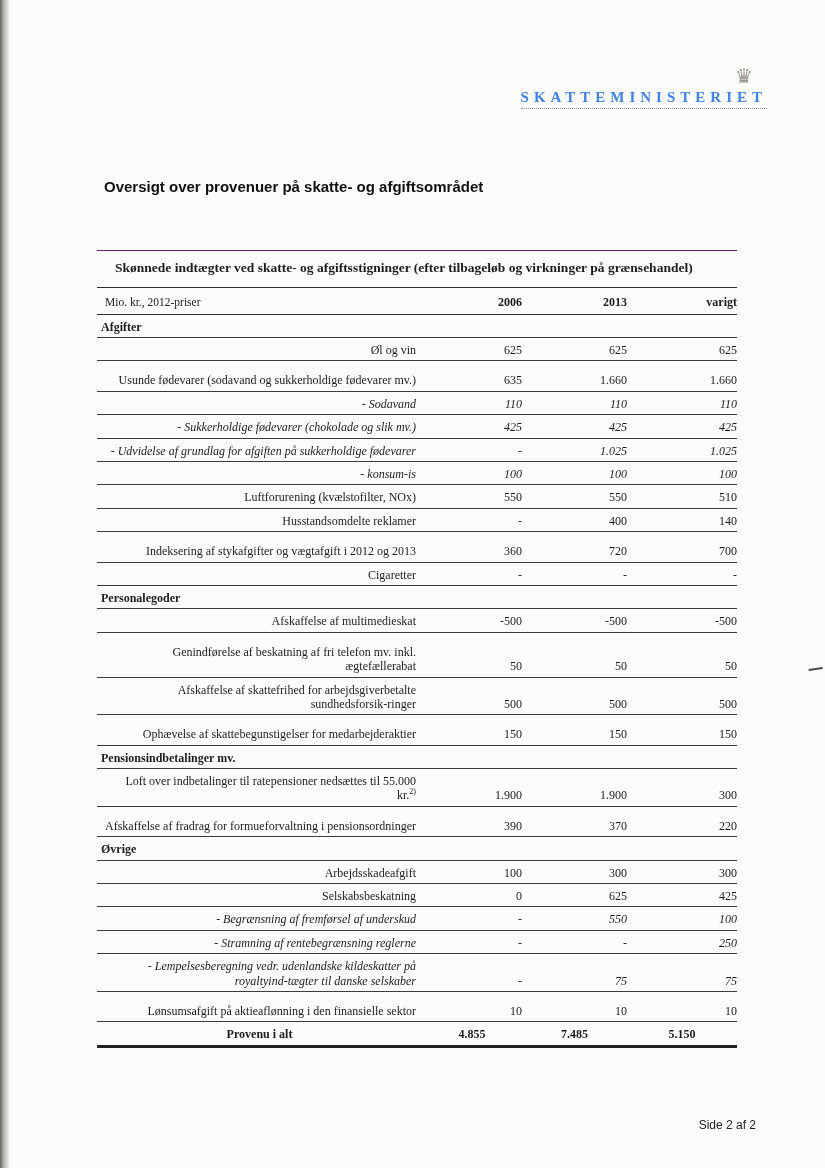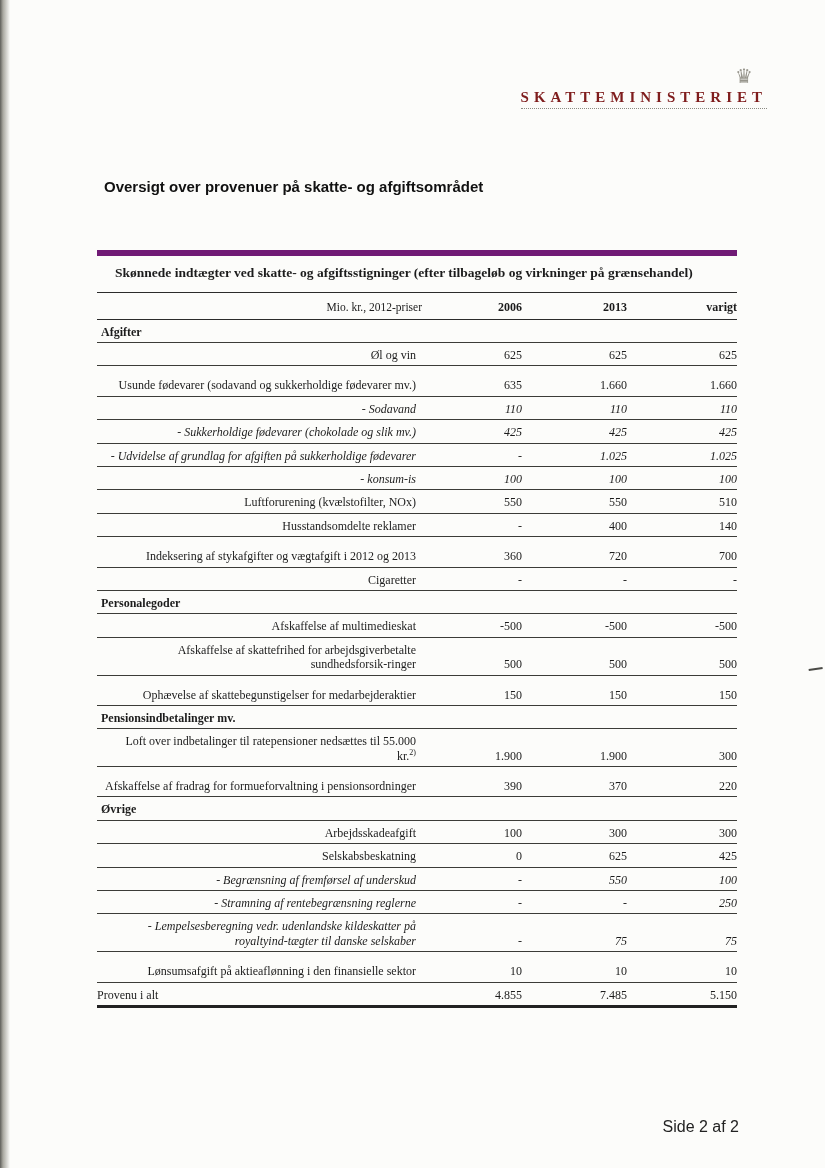--- a/index.html
+++ b/index.html
@@ -18,53 +18,53 @@
   .scan-mark {
     position:absolute; right:2px; top:668px; width:14px; height:7px;
     border-top:2px solid #4a4a46; transform:rotate(-8deg);
   }
   .letterhead { position:absolute; top:66px; right:58px; text-align:right; }
   .crown { color:#97958c; font-size:20px; line-height:1; padding-right:14px; }
   .ministry {
     margin-top:3px;
     font-family:"Liberation Serif", serif;
     font-weight:bold; font-size:15px; letter-spacing:5px;
-    color:#7f1d1d; border-bottom:1px dotted #8a8a82; padding-bottom:2px;
+    color:#3b82f6; border-bottom:1px dotted #8a8a82; padding-bottom:2px;
   }
   .doc-title {
     position:absolute; left:104px; top:178px;
     font-family:"Liberation Sans", sans-serif;
     font-size:15px; font-weight:bold; color:#111;
   }
   .table-wrap { position:absolute; left:97px; top:250px; width:640px; }
   .caption {
-    border-top:6px solid #701a75;
+    border-top:1px solid #701a75;
     border-bottom:1px solid #2b2b2b;
     font-weight:bold; font-size:13.5px; line-height:1.5;
     padding:7px 30px 9px 18px;
   }
   table { width:100%; border-collapse:collapse; font-size:12px; line-height:1.2; }
   col.c-label { width:auto; }
   col.c-2012 { width:100px; }
   col.c-2013 { width:105px; }
   col.c-varigt { width:110px; }
   thead th { border-bottom:1px solid #2b2b2b; padding:7px 0 4px; vertical-align:bottom; }
-  .h-label { text-align:right; font-weight:normal; font-size:11.5px; padding-left:8px; }
+  .h-label { text-align:left; font-weight:normal; font-size:11.5px; padding-left:8px; }
   .h-num { text-align:right; font-weight:bold; font-size:12px; }
   tbody td { border-bottom:1px solid #3c3c38; padding:5px 0 3px; vertical-align:bottom; }
   td.num { text-align:right; }
   tr.row-item td.label, tr.row-sub td.label { text-indent:8px; padding-right:6px;text-align:right; }
   tr.row-sub td { font-style:italic; }
   tr.row-section td { font-weight:bold; padding:5px 0 3px 4px; }
-  tr.row-total td { font-weight:normal; border-bottom:3px solid #222; }
+  tr.row-total td { font-weight:bold; border-bottom:3px solid #222;text-align:center; }
   tr.gap td { padding-top:12px; }
   sup { font-size:8px; vertical-align:super; line-height:0; }
   .page-footer {
-    position:absolute; top:1118px; right:86px;
-    font-family:"Liberation Sans", sans-serif; font-size:16px; color:#222;
+    position:absolute; top:1118px; right:69px;
+    font-family:"Liberation Sans", sans-serif; font-size:12px; color:#222;
   }
 </style>
 </head>
 <body>
 
 <div class="scan-edge"></div>
 <div class="scan-mark"></div>
 
 <div class="letterhead">
   <div class="crown">♛</div>
@@ -156,20 +156,26 @@
         </tr>
         <tr class="row-section">
           <td class="label" colspan="4">Personalegoder</td>
         </tr>
         <tr class="row-item">
           <td class="label">Afskaffelse af multimedieskat</td>
           <td class="num">-500</td>
           <td class="num">-500</td>
           <td class="num">-500</td>
         </tr>
+        <tr class="row-item gap">
+          <td class="label">Genindførelse af beskatning af fri telefon mv. inkl. ægtefællerabat</td>
+          <td class="num">50</td>
+          <td class="num">50</td>
+          <td class="num">50</td>
+        </tr>
         <tr class="row-item">
           <td class="label">Afskaffelse af skattefrihed for arbejdsgiverbetalte sundhedsforsik-ringer</td>
           <td class="num">500</td>
           <td class="num">500</td>
           <td class="num">500</td>
         </tr>
         <tr class="row-item gap">
           <td class="label">Ophævelse af skattebegunstigelser for medarbejderaktier</td>
           <td class="num">150</td>
           <td class="num">150</td>

